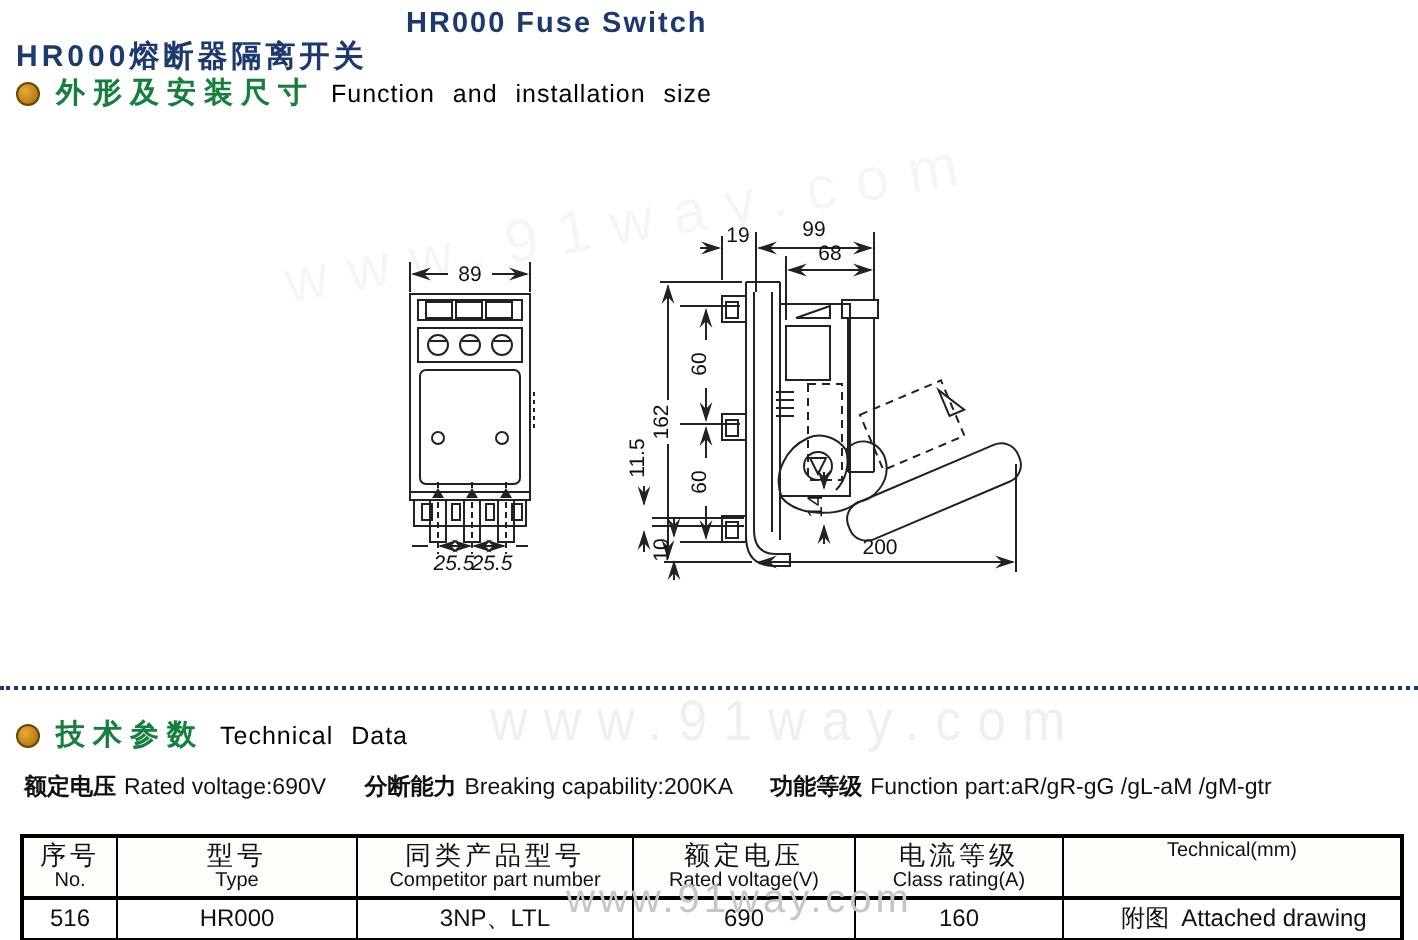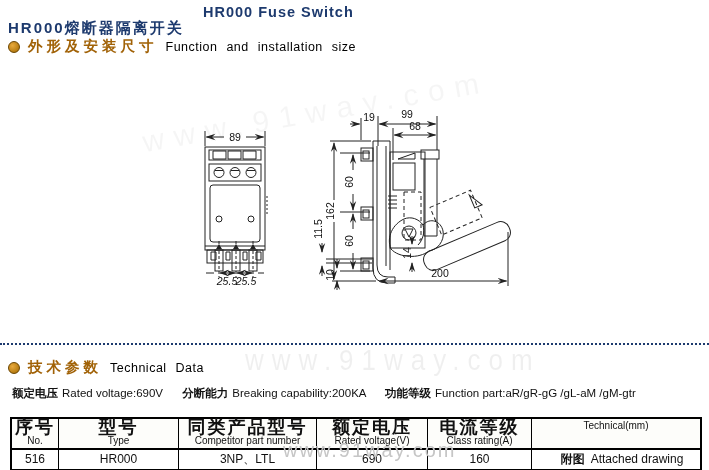--- a/index.html
+++ b/index.html
@@ -16,21 +16,21 @@
     color:#1d3a6e;letter-spacing:1px;
   }
   .section{position:absolute;display:flex;align-items:center;}
   .section-outline{left:8px;top:37px;}
   .section-technical{left:8px;top:358px;}
   .bullet{
     width:10px;height:10px;border-radius:50%;flex:0 0 10px;
     background:radial-gradient(circle at 35% 35%, #e8a93c, #a36a00);
     border:1px solid #6b4500;margin-right:8px;
   }
-  .sec-zh{font-size:14.5px;font-weight:bold;letter-spacing:4px;color:#a16207;}
+  .sec-zh{font-size:14.5px;font-weight:bold;letter-spacing:4px;color:#15803d;}
   .sec-en{font-size:12.5px;margin-left:8px;word-spacing:5px;letter-spacing:.5px;color:#000;}
   .divider{
     position:absolute;left:0;top:343px;width:709px;height:0;
     border-top:2px dotted #1d3a6e;
   }
   .spec-line{position:absolute;left:12px;top:386px;font-size:11.5px;white-space:nowrap;}
   .spec-item{margin-right:16px;}
   .spec-zh{font-weight:bold;margin-right:4px;}
   .spec-val{margin-left:0;}
   svg.drawing{position:absolute;left:0;top:0;z-index:1;pointer-events:none;}
@@ -39,28 +39,28 @@
   .tech-table{
     position:absolute;left:10px;top:417px;width:688px;z-index:2;
     display:grid;grid-template-columns:47px 120px 138px 111px 104px 1fr;
     border:2px solid #000;background:#fff;
   }
   .th{
     border-right:1px solid #000;border-bottom:2px solid #000;
     text-align:center;padding:1px 0 2px 0;background:#fdfdfa;
   }
   .th:nth-child(6){border-right:none;}
-  .th .zh{font-size:18px;font-weight:bold;letter-spacing:2px;line-height:15px;}
+  .th .zh{font-size:13px;font-weight:normal;letter-spacing:2px;line-height:15px;}
   .th .en{font-size:10px;line-height:11px;}
   .td{
     border-right:1px solid #000;text-align:center;font-size:12px;
     padding:2px 0 3px 0;line-height:14px;
   }
   .td:last-child{border-right:none;}
-  .dims-zh{font-weight:bold;margin-right:6px;margin-left:12px;}
+  .dims-zh{font-weight:normal;margin-right:6px;margin-left:12px;}
   .wm-table{
     position:absolute;left:283px;top:439px;z-index:3;font-size:20px;
     color:#c6c6c6;letter-spacing:2px;white-space:nowrap;
   }
   .wm-faint-mid{
     position:absolute;left:245px;top:345px;font-size:26px;letter-spacing:8px;
     color:#000;opacity:.06;white-space:nowrap;transform:scaleY(1.1);
   }
   .wm-faint-top{
     position:absolute;left:140px;top:95px;font-size:30px;letter-spacing:10px;

